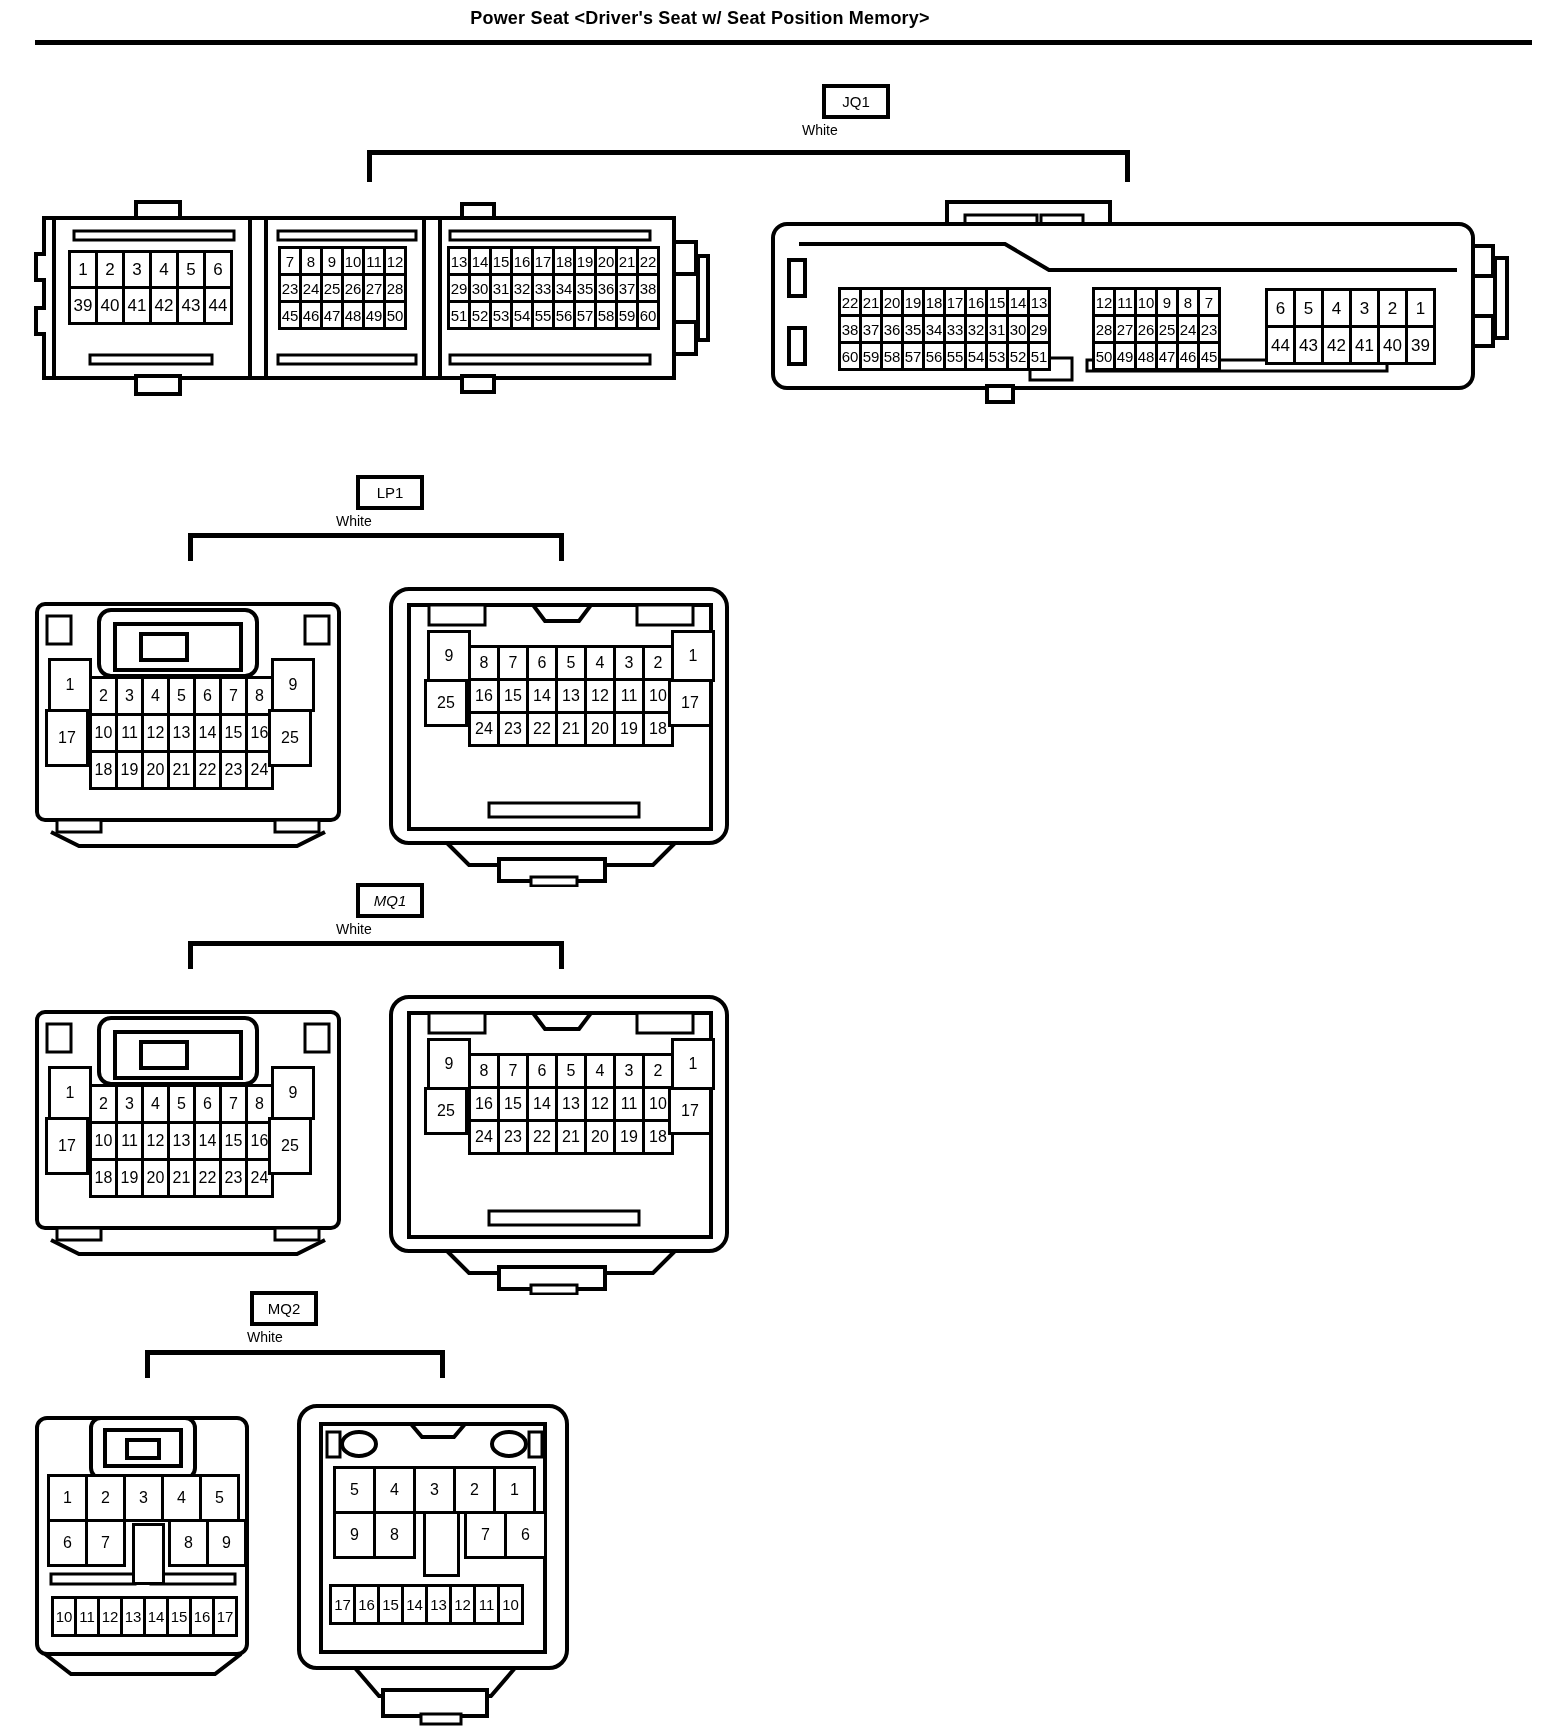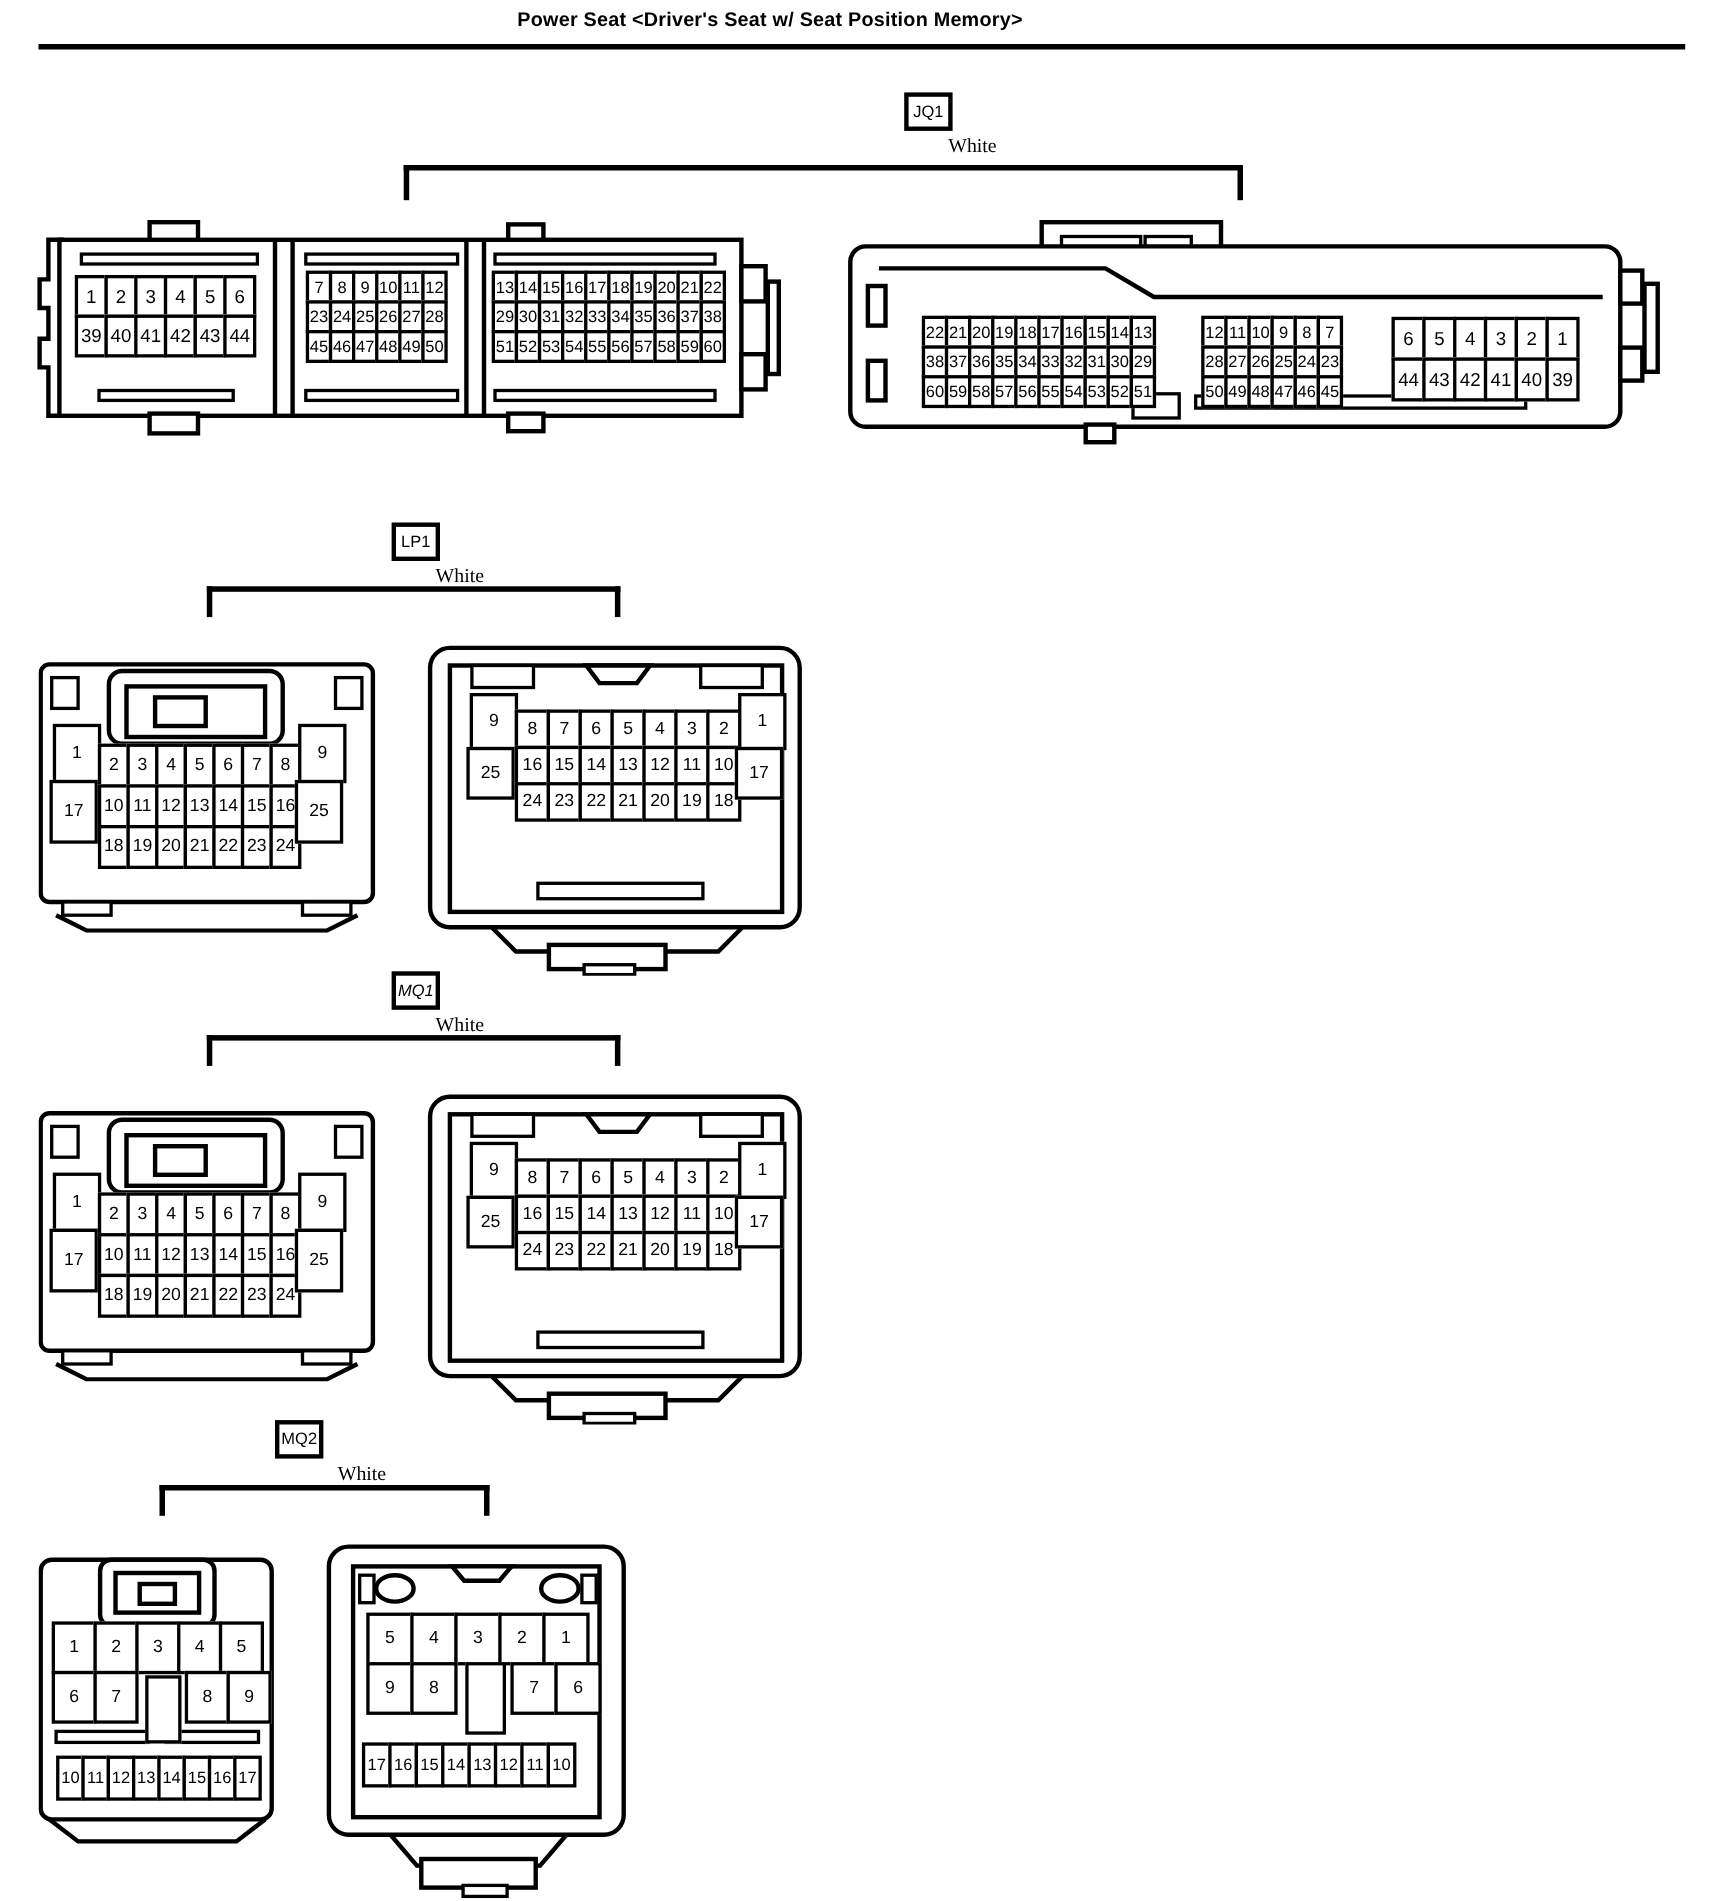--- a/index.html
+++ b/index.html
@@ -10,22 +10,22 @@
   }
   .abs { position:absolute; }
 
   
   .page-title { top:8px; left:0; width:1400px; text-align:center;
     font-size:18px; font-weight:bold; letter-spacing:0.2px; }
   .title-rule { top:40px; left:35px; width:1497px; height:5px; background:#000; }
 
   
   .label-box { border:4px solid #000; background:#fff; text-align:center;
-    font-size:15px; line-height:27px; width:44px; height:35px; }
-  .color-label { font-size:18px; text-align:right; width:104px;font-family:Liberation Serif, serif; }
+    font-size:15px; line-height:27px; width:68px; height:35px; }
+  .color-label { font-size:14px; text-align:left; width:104px; }
   .bracket { border:5px solid #000; border-bottom:none; background:transparent; }
 
   
   .connector { position:absolute; }
   .connector svg { position:absolute; left:0; top:0; }
   svg rect, svg path, svg ellipse { stroke:#000; stroke-width:4; fill:#fff; }
   svg line { stroke:#000; stroke-width:4; }
   svg .thin { stroke-width:3; }
   svg .nofill { fill:none; }
 

